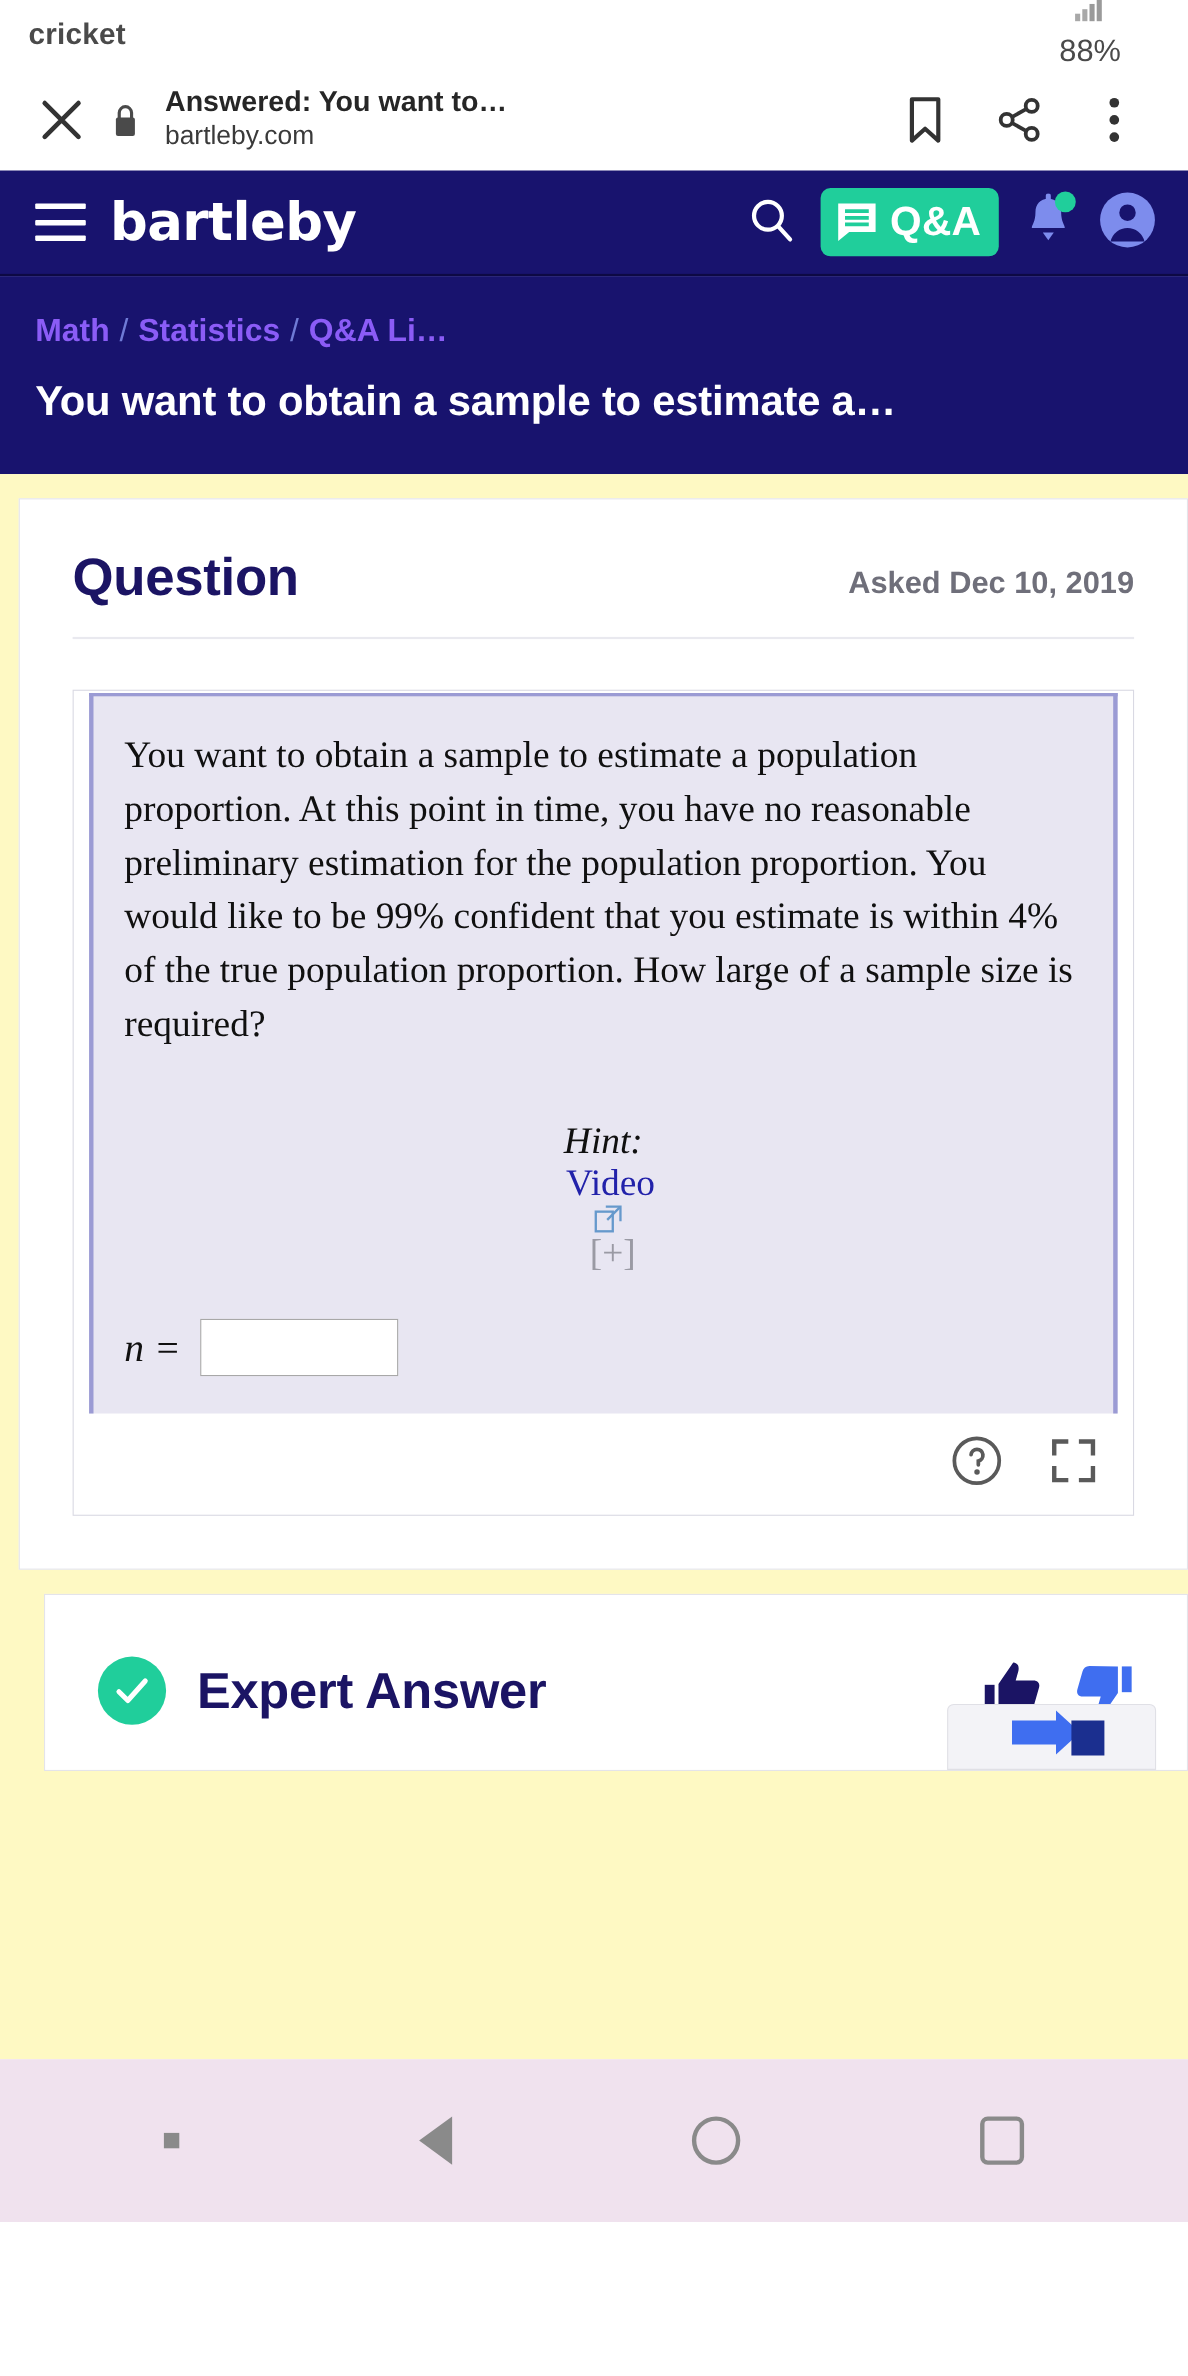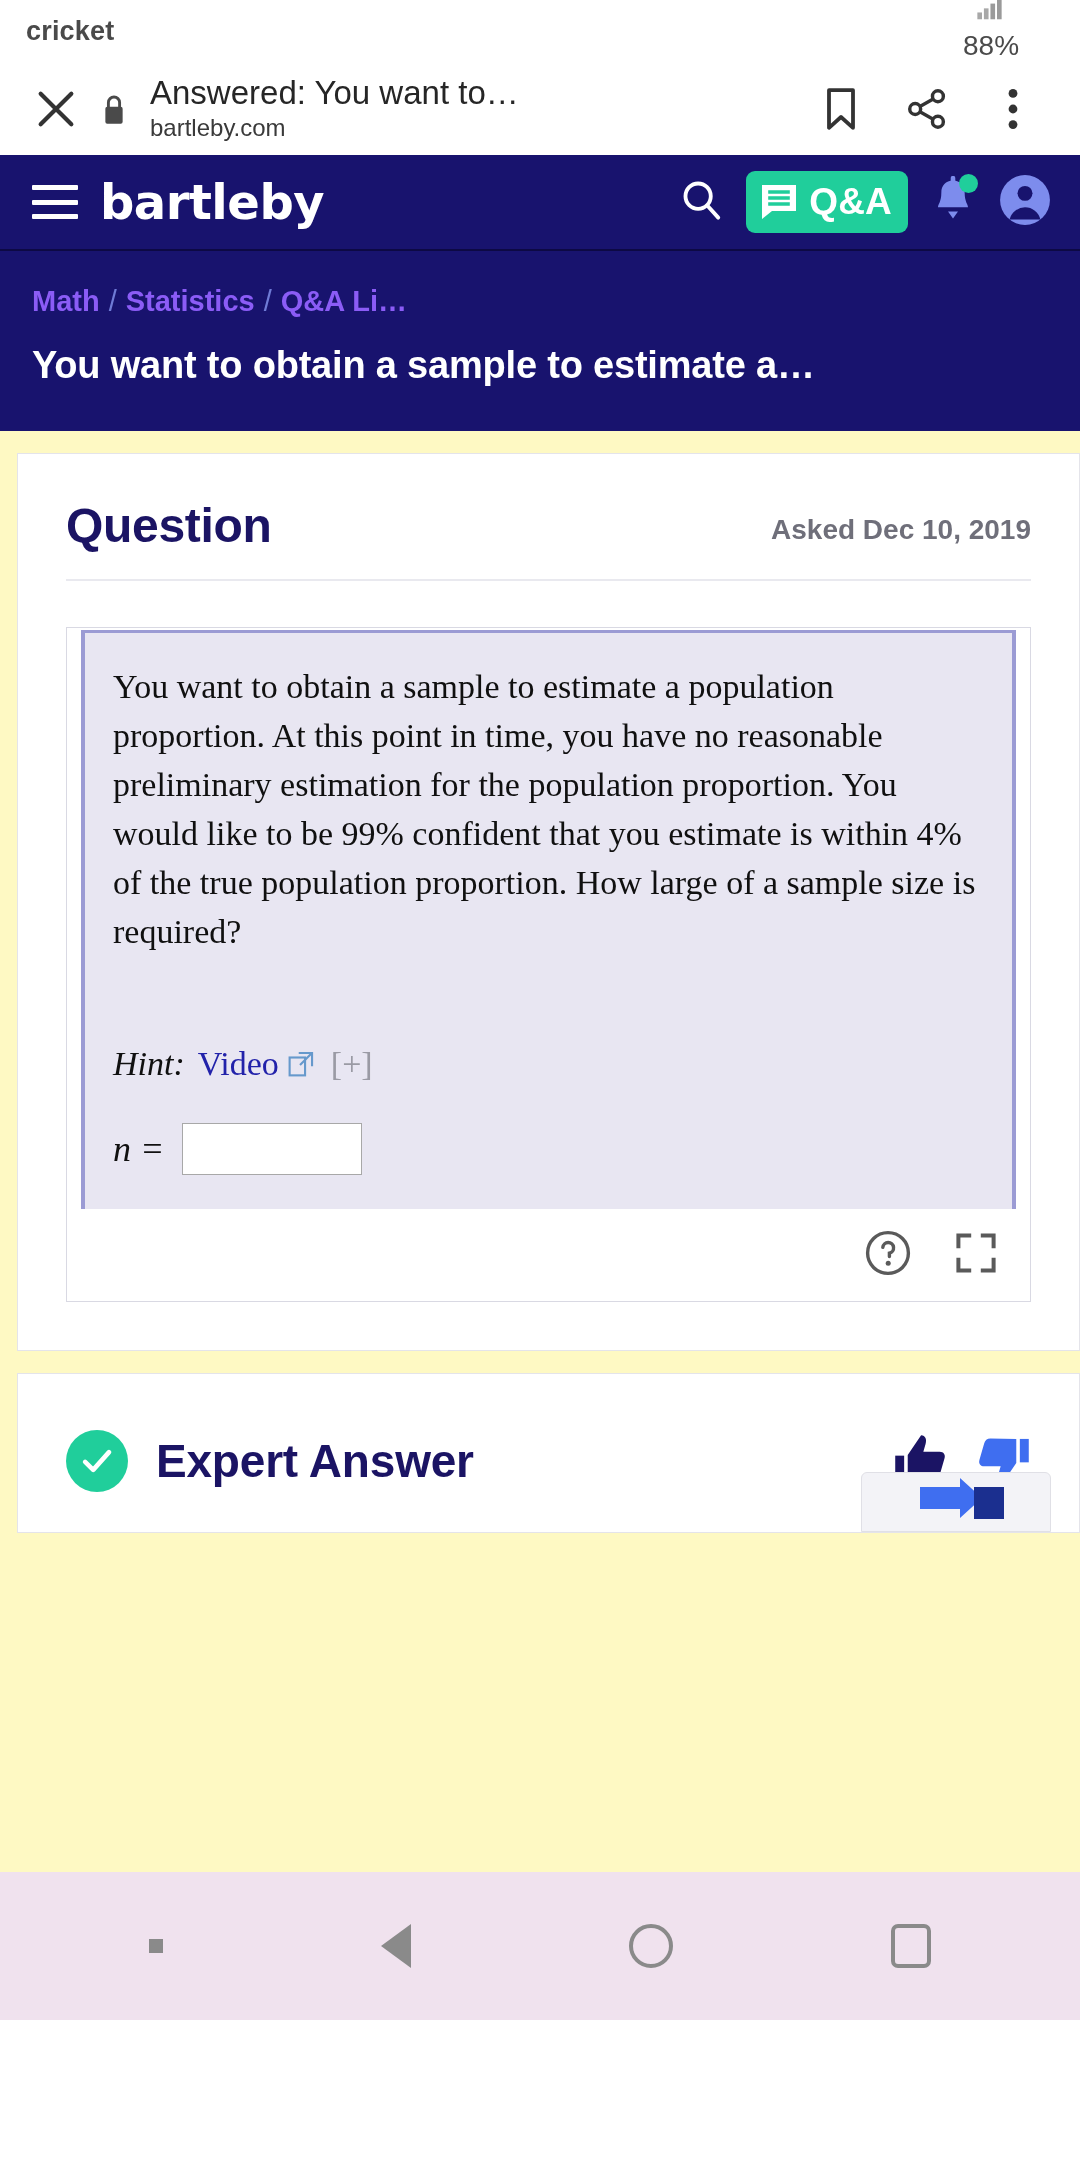--- a/index.html
+++ b/index.html
@@ -29,21 +29,21 @@
   .browserbar {
     height: 93px; flex: 0 0 93px;
     background: #ffffff;
     display: flex; align-items: center;
     padding: 0 24px 0 28px;
     gap: 0;
   }
   .bb-close { width: 56px; display:flex; align-items:center; justify-content:center; }
   .bb-lock { width: 44px; display:flex; align-items:center; justify-content:center; margin-left:8px;}
   .bb-titlewrap { display: flex; flex-direction: column; justify-content: center; margin-left: 14px; min-width: 0; flex: 1 1 auto; }
-  .bb-title { font-size: 33px; color: #262626; white-space: nowrap; overflow: hidden; line-height: 1.14; }
+  .bb-title { font-size: 26px; color: #262626; white-space: nowrap; overflow: hidden; line-height: 1.14; font-weight: bold; }
   .bb-url { font-size: 24px; color: #3a3a3a; white-space: nowrap; line-height: 1.25; margin-top: 2px;}
   .bb-action { width: 86px; display:flex; align-items:center; justify-content:center; }
 
   
   .navbar {
     flex: 0 0 96px; height: 96px;
     background: #18136e;
     display: flex; align-items: center;
     padding: 0 28px 0 32px;
     border-bottom: 2px solid #0d0944;
@@ -83,21 +83,21 @@
     border-left: 4px solid #9b9bd4;
     border-right: 4px solid #9b9bd4;
     border-top: 3px solid #9b9bd4;
     margin: 2px 14px 0 14px;
     padding: 30px 28px 34px 28px;
   }
   .qtext {
     font-family: "Liberation Serif", serif;
     font-size: 34px; line-height: 1.44; color: #101010;
   }
-  .hintline { margin-top: 88px; font-family: "Liberation Serif", serif; font-size: 34px; color: #101010; display: flex; align-items: center; gap: 0; }
+  .hintline { margin-top: 62px; font-family: "Liberation Serif", serif; font-size: 34px; color: #101010; display: flex; align-items: center; gap: 0; flex-direction: column; }
   .hintline .hint-lab { font-style: italic; }
   .hintline .video-link { color: #2222aa; margin-left: 13px; }
   .ext-ico { margin-left: 9px; display: inline-flex; align-items: center; }
   .plus { color: #9a9aa4; margin-left: 17px; }
   .nline { margin-top: 40px; display: flex; align-items: center; font-family: "Liberation Serif", serif; font-size: 36px; color: #101010;}
   .nline .nlab { font-style: italic; }
   .nbox { width: 180px; height: 52px; background: #ffffff; border: 1px solid #a8a8a8; margin-left: 18px; }
   .qfoot { height: 92px; display: flex; align-items: center; justify-content: flex-end; gap: 40px; padding-right: 30px; }
 
   .acard { margin-top: 22px; padding: 56px 48px 40px 48px; }
@@ -284,21 +284,21 @@
           </div>
           <div>
             <svg width="48" height="48" viewBox="0 0 24 24">
               <path d="M3.2 8.6 V3.2 H8.6 M15.4 3.2 H20.8 V8.6 M20.8 15.4 V20.8 H15.4 M8.6 20.8 H3.2 V15.4" fill="none" stroke="#5a5a5a" stroke-width="2" stroke-linecap="square"></path>
             </svg>
           </div>
         </div>
       </div>
     </div>
 
-    <div class="card acard" style="position:relative;">
+    <div class="card acard" style="position:relative;margin-left:23px;">
       <div class="arow">
         <div class="check">
           <svg width="38" height="38" viewBox="0 0 24 24">
             <path d="M4.5 12.6 L9.6 17.6 L19.6 6.4" fill="none" stroke="#ffffff" stroke-width="2.9" stroke-linecap="round" stroke-linejoin="round"></path>
           </svg>
         </div>
         <div class="alabel">Expert Answer</div>
         <div class="votes">
           <div>
             <svg width="58" height="58" viewBox="0 0 26 26">

